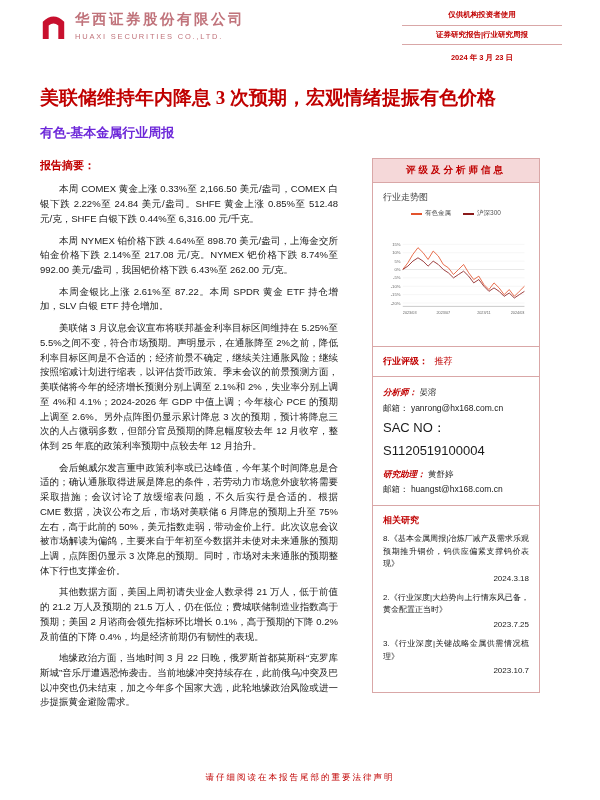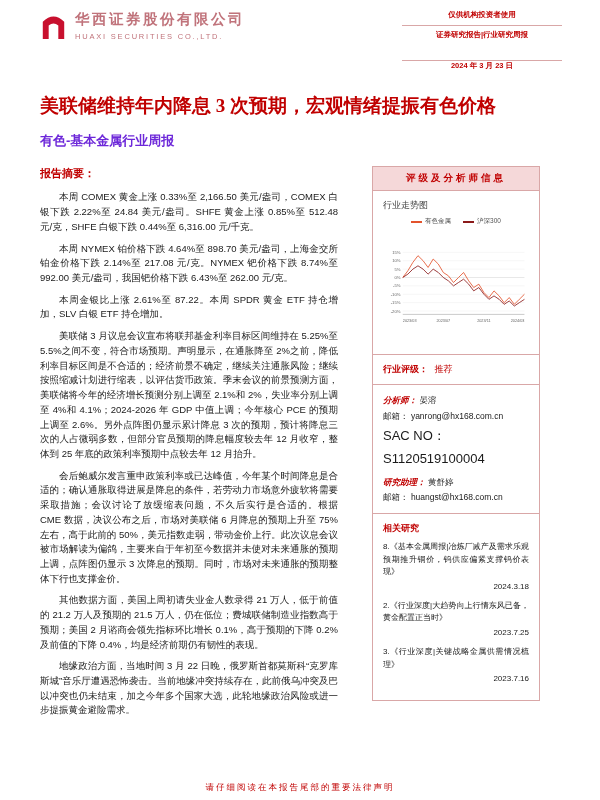--- a/index.html
+++ b/index.html
@@ -12,21 +12,21 @@
   }
   
   .header { display:flex; justify-content:space-between; padding: 10px 38px 0 40px; }
   .header-left { display:flex; align-items:flex-start; gap:8px; }
   .logo { width:27px; height:30px; flex:0 0 auto; }
   .company-cn { color:#c0737b; font-weight:bold; font-size:14.5px; letter-spacing:2.5px; font-family:"Liberation Serif","DejaVu Serif",serif; }
   .company-en { color:#c0737b; font-size:7.5px; letter-spacing:1.8px; margin-top:3px; }
   .header-right { text-align:center; color:#c00000; font-size:7.5px; width:160px;font-weight:bold; }
   .notice { margin-bottom:5px; }
   .report-type { border-top:1px solid #d9a7a7; padding-top:4px; }
-  .report-date { border-top:1px solid #d9a7a7; margin-top:20px; padding-top:0; }
+  .report-date { border-top:1px solid #d9a7a7; margin-top:4px; padding-top:8px; }
   
   .title { margin: 20px 40px 0 40px; color:#c00000; font-weight:bold; font-size:19px; line-height:1.55; font-family:"Liberation Serif","DejaVu Serif",serif; }
   .subtitle { margin: 12px 40px 0 40px; color:#6d28d9; font-weight:bold; font-size:13px; }
   
   .content { display:flex; margin: 16px 38px 0 40px; gap:34px; }
   .left-col { width: 298px; height: 604px; overflow: hidden; }
   .summary-heading { color:#c00000; font-weight:bold; font-size:11px; margin-bottom:9px; }
   .highlight { color:#c00000; font-weight:bold; font-size:9.5px; line-height:1.55; margin-bottom:8px; text-align:justify; }
   .body-para { font-size:9.5px; line-height:1.55; text-indent:2em; text-align:justify; margin-bottom:7px; color:#1a1a1a; }
   
@@ -44,21 +44,21 @@
   .legend-marker { display:inline-block; width:11px; height:2px; background:#999; }
   .chart-svg { width:100%; height:118px; display:block; }
   .analyst-section { font-size:8.5px; line-height:1.8; border-bottom:1px solid #d9a7a7; }
   .label-red { color:#c00000; font-weight:bold; font-style:italic; }
   .plain { color:#1a1a1a;text-align:right; }
   .sac { font-size:13px; color:#1a1a1a; }
   .related-title { color:#c00000; font-weight:bold; font-size:9px; margin-bottom:6px; }
   .related-item { font-size:8px; line-height:1.55; color:#1a1a1a; margin-bottom:7px; text-align:justify; }
   .related-date { text-align:right; margin-top:2px; }
   
-  .footer { position:absolute; left:0; bottom:6px; width:100%; text-align:center; color:#c00000; font-size:8.5px; letter-spacing:2px; }
+  .footer { position:absolute; left:0; bottom:16px; width:100%; text-align:center; color:#c00000; font-size:8.5px; letter-spacing:2px; }
 </style>
 </head>
 <body>
 
 <div class="page">
 
   <div class="header">
     <div class="header-left">
       <div class="logo">
         <svg viewBox="0 0 24 28" width="27" height="30">
@@ -172,21 +172,21 @@
               <div class="related-item">
                 <div>8.《基本金属周报|冶炼厂减产及需求乐观预期推升铜价，钨供应偏紧支撑钨价表现》</div>
                 <div class="related-date">2024.3.18</div>
               </div>
               <div class="related-item">
                 <div>2.《行业深度|大趋势向上行情东风已备，黄金配置正当时》</div>
                 <div class="related-date">2023.7.25</div>
               </div>
               <div class="related-item">
                 <div>3.《行业深度|关键战略金属供需情况梳理》</div>
-                <div class="related-date">2023.7.16</div>
+                <div class="related-date">2023.10.7</div>
               </div>
             </div>
         </div>
       </div>
     </div>
   </div>
 
   <div class="footer">请仔细阅读在本报告尾部的重要法律声明</div>
 </div>
 

